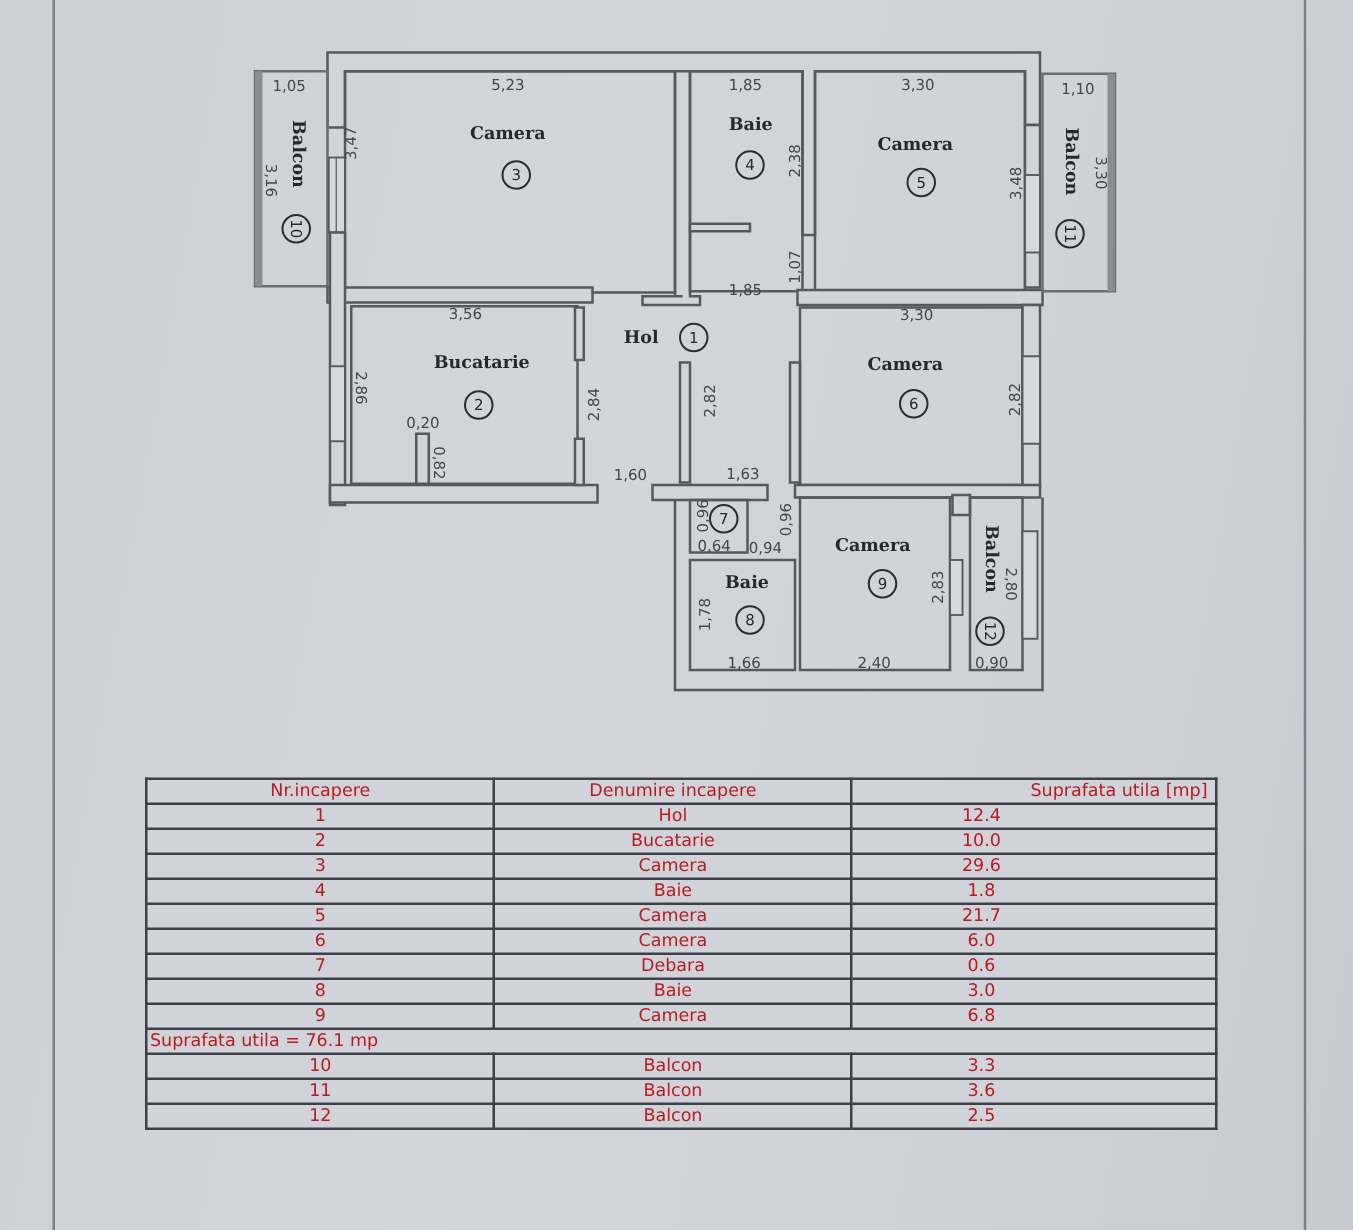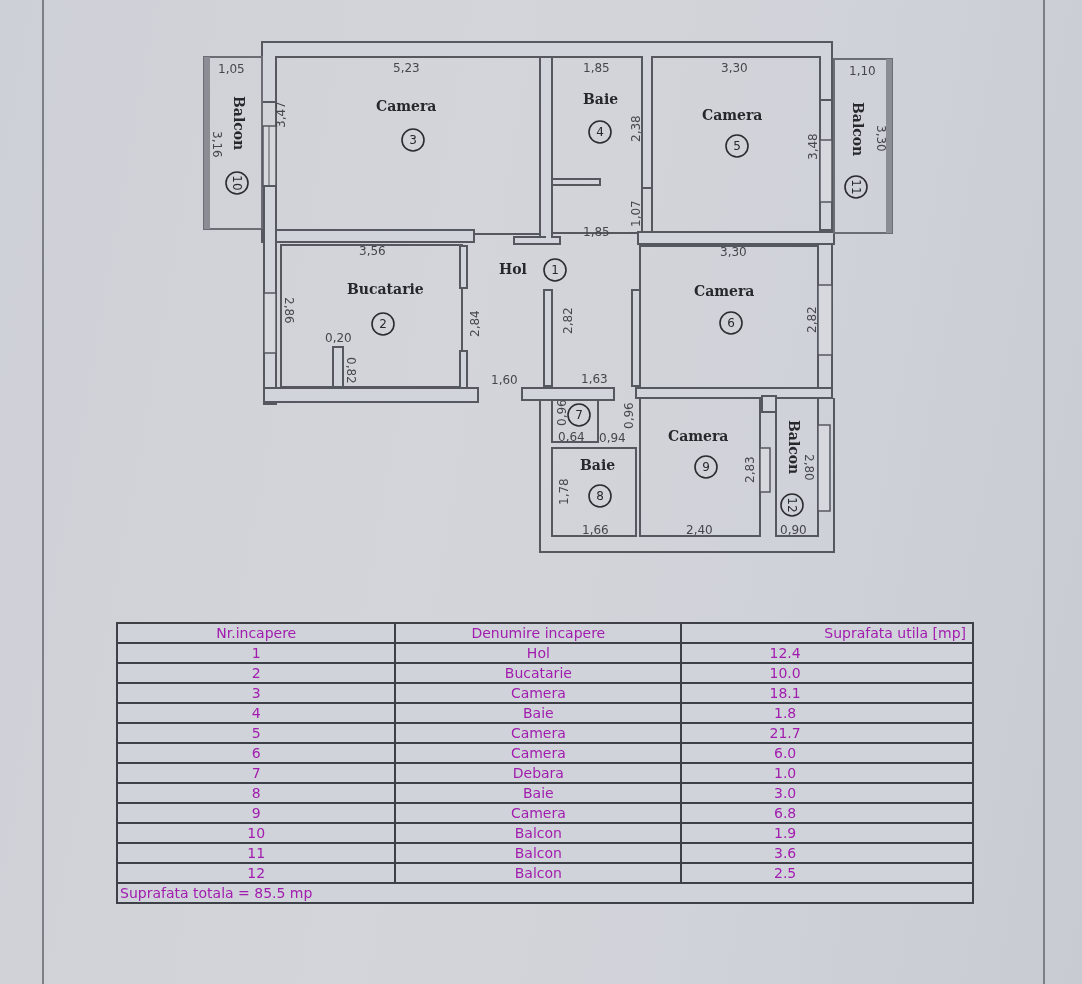--- a/index.html
+++ b/index.html
@@ -22,21 +22,21 @@
   .balc { fill: none; stroke: #6a6d74; stroke-width: 2; }
   .room-label { font-family: "DejaVu Serif", serif; font-weight: bold; font-size: 14px; fill: #26282c; }
   .dim { font-family: "DejaVu Sans", sans-serif; font-size: 12px; fill: #45474d; }
   .num-circle { fill: none; stroke: #2a2c30; stroke-width: 1.6; }
   .num-text { font-family: "DejaVu Sans", sans-serif; font-size: 12px; fill: #26282c; }
   .window { fill: #d6d8dd; stroke: #55585f; stroke-width: 1.5; }
 
   table.rooms {
     position: absolute; left: 116px; top: 622px;
     width: 858px; border-collapse: collapse;
-    font-family: "DejaVu Sans", sans-serif; font-size: 14px; color: #a21caf;
+    font-family: "DejaVu Sans", sans-serif; font-size: 14px; color: #b91c1c;
   }
   table.rooms td, table.rooms th {
     border: 2px solid #3d4046; height: 18px; padding: 0 6px; font-weight: normal;
     background: #d0d3d9; line-height: 18px;
   }
   table.rooms th { text-align: center; }
   .c-nr { width: 292px; text-align: center; }
   .c-name { width: 302px; text-align: center; }
   .c-area { width: 218px; text-align: center; padding-right: 90px !important; }
   td.summary { text-align: left; padding-left: 2px !important; }
@@ -214,65 +214,65 @@
           <td class="c-area">12.4</td>
         </tr>
     <tr>
           <td class="c-nr">2</td>
           <td class="c-name">Bucatarie</td>
           <td class="c-area">10.0</td>
         </tr>
     <tr>
           <td class="c-nr">3</td>
           <td class="c-name">Camera</td>
-          <td class="c-area">18.1</td>
+          <td class="c-area">29.6</td>
         </tr>
     <tr>
           <td class="c-nr">4</td>
           <td class="c-name">Baie</td>
           <td class="c-area">1.8</td>
         </tr>
     <tr>
           <td class="c-nr">5</td>
           <td class="c-name">Camera</td>
           <td class="c-area">21.7</td>
         </tr>
     <tr>
           <td class="c-nr">6</td>
           <td class="c-name">Camera</td>
           <td class="c-area">6.0</td>
         </tr>
     <tr>
           <td class="c-nr">7</td>
           <td class="c-name">Debara</td>
-          <td class="c-area">1.0</td>
+          <td class="c-area">0.6</td>
         </tr>
     <tr>
           <td class="c-nr">8</td>
           <td class="c-name">Baie</td>
           <td class="c-area">3.0</td>
         </tr>
     <tr>
           <td class="c-nr">9</td>
           <td class="c-name">Camera</td>
           <td class="c-area">6.8</td>
         </tr>
     <tr>
+          <td colspan="3" class="summary">Suprafata utila = 76.1 mp</td>
+        </tr>
+    <tr>
           <td class="c-nr">10</td>
           <td class="c-name">Balcon</td>
-          <td class="c-area">1.9</td>
+          <td class="c-area">3.3</td>
         </tr>
     <tr>
           <td class="c-nr">11</td>
           <td class="c-name">Balcon</td>
           <td class="c-area">3.6</td>
         </tr>
     <tr>
           <td class="c-nr">12</td>
           <td class="c-name">Balcon</td>
           <td class="c-area">2.5</td>
         </tr>
-    <tr>
-          <td colspan="3" class="summary">Suprafata totala = 85.5 mp</td>
-        </tr>
   </tbody>
     </table>
 </div>
 
 </body></html>

